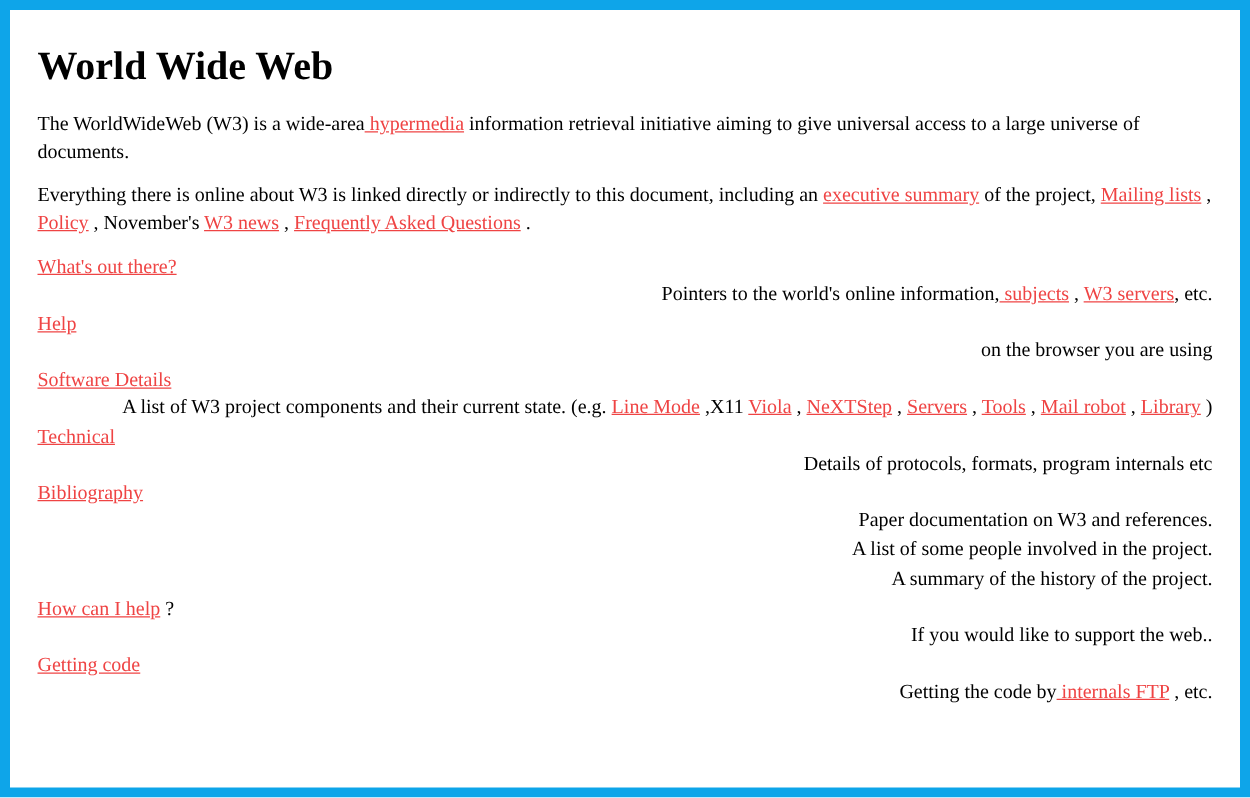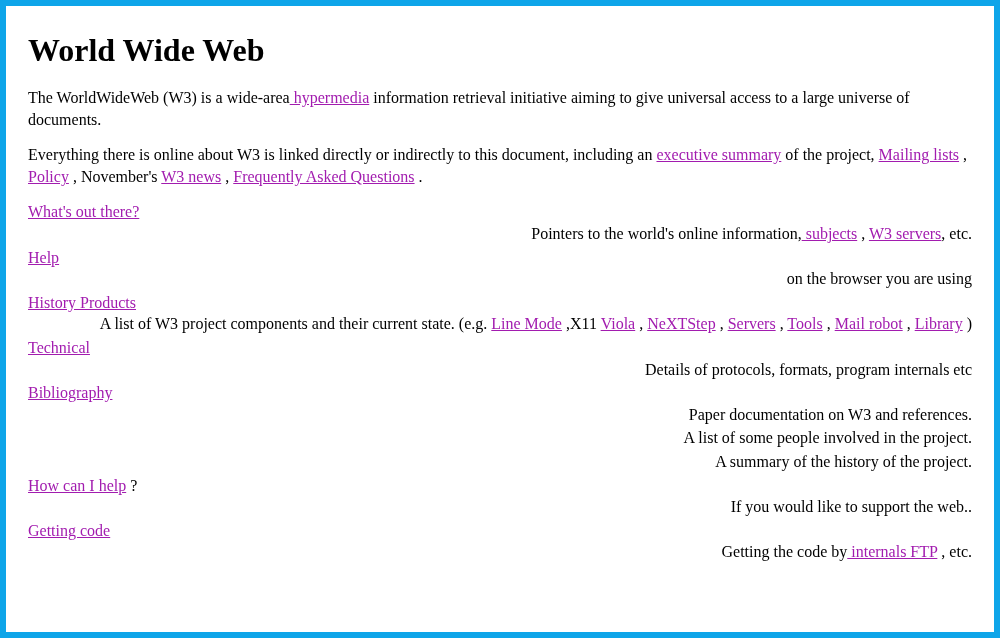--- a/index.html
+++ b/index.html
@@ -9,34 +9,34 @@
       margin: 0;
       padding: 0;
       font-family: "Times New Roman", Times, serif;
       font-size: 16px;
       color: #000;
       background: #fff;
     }
     .page {
       width: 1000px;
       height: 638px;
-      border: 6px solid #0ea5e9;
+      border: 8px solid #0ea5e9;
       padding: 18px 22px;
     }
     h1 {
       font-size: 32px;
       font-weight: bold;
       margin: 8px 0 18px 0;
     }
     p {
       margin: 0 0 14px 0;
       line-height: 1.35;
     }
     a {
-      color: #a21caf;
+      color: #ef4444;
       text-decoration: underline;
     }
     dl {
       margin: 0;
     }
     dt {
       margin: 0;
       padding: 0;
       line-height: 1.35;
     }
@@ -64,21 +64,21 @@
   <dl>
 
     <dt><a href="#">What's out there?</a></dt>
     <dd>
       <span>Pointers to the world's online information,</span><a href="#"> subjects</a><span> , </span><a href="#">W3 servers</a><span>, etc.</span>
     </dd>
 
     <dt><a href="#">Help</a></dt>
     <dd>on the browser you are using</dd>
 
-    <dt><a href="#">History Products</a></dt>
+    <dt><a href="#">Software Details</a></dt>
     <dd>
       <span>A list of W3 project components and their current state. (e.g. </span><a href="#">Line Mode</a><span> ,X11 </span><a href="#">Viola</a><span> , </span><a href="#">NeXTStep</a><span> , </span><a href="#">Servers</a><span> , </span><a href="#">Tools</a><span> , </span><a href="#">Mail robot</a><span> , </span><a href="#">Library</a><span> )</span>
     </dd>
 
     <dt><a href="#">Technical</a></dt>
     <dd>Details of protocols, formats, program internals etc</dd>
 
     <dt><a href="#">Bibliography</a></dt>
     <dd>Paper documentation on W3 and references.</dd>
 

